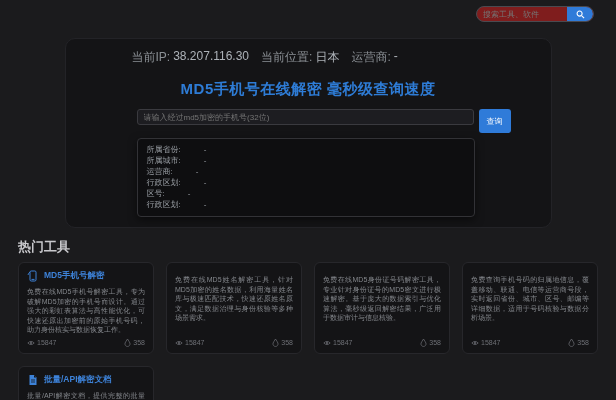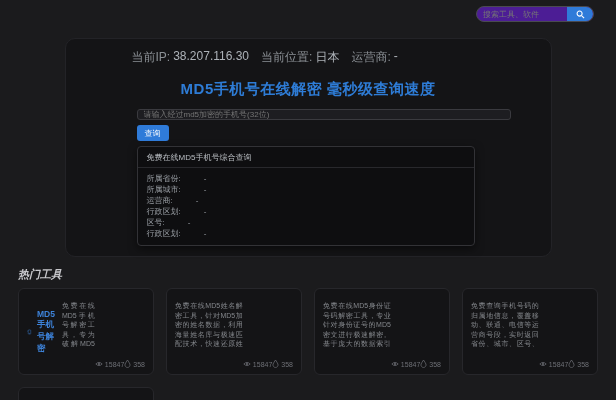--- a/index.html
+++ b/index.html
@@ -9,21 +9,21 @@
     font-family:"Liberation Sans", sans-serif;
     color:#c9cdd2;
   }
   
   .topbar { height:26px; position:relative; }
   .searchwrap {
     position:absolute; top:6px; right:22px;
     display:flex; align-items:center;
     width:118px; height:16px;
     border:1px solid #4a4a50; border-radius:9px;
-    background:#4c1d95; overflow:hidden;
+    background:#7f1d1d; overflow:hidden;
   }
   .searchwrap input {
     flex:1; min-width:0; border:none; outline:none; background:transparent;
     font-size:8px; color:#9ca1a7; padding:0 6px;
     font-family:"Liberation Sans", sans-serif;
   }
   .searchbtn {
     width:26px; height:16px; border:none; cursor:pointer;
     background:#2f7bd9; border-radius:0 9px 9px 0;
     display:flex; align-items:center; justify-content:center;
@@ -39,54 +39,54 @@
     display:flex; gap:12px;
   }
   .infoline .pair { display:flex; gap:3px; }
   .infoline .val { color:#aeb3b9; }
   .hero-title {
     text-align:center; margin-top:14px;
     font-size:15px; font-weight:bold; color:#2e7cd6;
     letter-spacing:0.5px;
   }
   .queryrow {
-    display:flex; gap:5px; width:374px; margin:10px 0 0 71px;flex-direction:column;
+    display:flex; gap:5px; width:374px; margin:10px 0 0 71px;
   }
   .queryrow input {
     flex:1; height:16px; background:#1d1d21;
     border:1px solid #3a3a3f; border-radius:3px;
     font-size:8px; color:#b7bbc0; padding:0 6px; outline:none;
     font-family:"Liberation Sans", sans-serif;
   }
   .querybtn {
-    width:32px; height:16px; border:none; cursor:pointer;
+    width:32px; height:24px; border:none; cursor:pointer;
     background:#2f7bd9; color:#fff; font-size:8px; border-radius:3px;
     font-family:Liberation Serif, serif;
   }
   .result-panel {
     width:338px; margin:5px 0 0 71px;
     background:#0e0e10; border:1px solid #323236; border-radius:4px;
     box-shadow:0 3px 8px rgba(0,0,0,0.5);
   }
   .result-header {
     padding:5px 9px 4px; font-size:8px; color:#b9bdc2;
     border-bottom:1px solid #28282c;
   }
   .result-rows { padding:5px 9px 6px; }
   .result-row { display:flex; gap:23px; font-size:8px; color:#989da3; line-height:11px; }
   
-  .section-title { margin:10px 0 0 18px; font-size:11px; font-weight:bold; color:#c8c8cc;font-style:italic; }
+  .section-title { margin:10px 0 0 18px; font-size:13px; font-weight:bold; color:#c8c8cc; }
   .cards {
     margin:6px 18px 0;
     display:grid; grid-template-columns:repeat(4,1fr); gap:12px;
   }
   .card {
     background:#141416; border:1px solid #27272b; border-radius:6px;
     padding:7px 8px 6px; min-height:87px;
-    display:flex; flex-direction:row; cursor:pointer;
+    display:flex; flex-direction:column; cursor:pointer;
   }
   .card-head { display:flex; align-items:center; gap:5px; }
   .card-title { font-size:8.5px; font-weight:bold; color:#3d82d8; }
   .card-desc {
     margin-top:5px; font-size:7px; color:#84878c; line-height:9.5px;
     text-align:justify; overflow:hidden; max-height:48px;
   }
   .card-foot {
     margin-top:auto; padding-top:4px;
     display:flex; justify-content:space-between; align-items:center;
@@ -127,21 +127,20 @@
   </div>
 
   <div class="hero-title">MD5手机号在线解密 毫秒级查询速度</div>
 
   <div class="queryrow">
     <input type="text" placeholder="请输入经过md5加密的手机号(32位)" style="">
     <button class="querybtn">查询</button>
   </div>
 
   <div class="result-panel">
-    <div class="result-header">免费在线MD5手机号综合查询</div>
     <div class="result-rows">
       <div class="result-row">
         <span>所属省份:</span>
         <span>-</span>
       </div>
       <div class="result-row">
         <span>所属城市:</span>
         <span>-</span>
       </div>
       <div class="result-row">
@@ -246,17 +245,26 @@
       <span class="foot-item">
         <svg class="icon-svg" width="7" height="8" viewBox="0 0 8 10">
           <path d="M4 0 Q6 3 7 5 A3.2 3.2 0 1 1 1 5 Q2 3 4 0 Z" fill="none" stroke="#6e7076" stroke-width="0.9"></path>
         </svg>
         <span>358</span>
       </span>
     </div>
   </div>
 
   <div class="card">
+    <div class="card-head">
+      <svg class="icon-svg" width="12" height="12" viewBox="0 0 12 12">
+        <path d="M2.5 1 H7 L9.5 3.5 V11 H2.5 Z" fill="#3d82d8"></path>
+        <path d="M7 1 L7 3.5 H9.5 Z" fill="#141416"></path>
+        <line x1="4" y1="6" x2="8" y2="6" stroke="#141416" stroke-width="0.8"></line>
+        <line x1="4" y1="8" x2="8" y2="8" stroke="#141416" stroke-width="0.8"></line>
+      </svg>
+      <span class="card-title">批量/API解密文档</span>
+    </div>
     <div class="card-desc">批量/API解密文档，提供完整的批量解密与API集成解决方案，支持大规模数据批量处理，并可无缝对接至业务系统，实现自动化MD5解密需求，提升工作效率。</div>
 
   </div>
 
 </div>
 
 </body></html>

